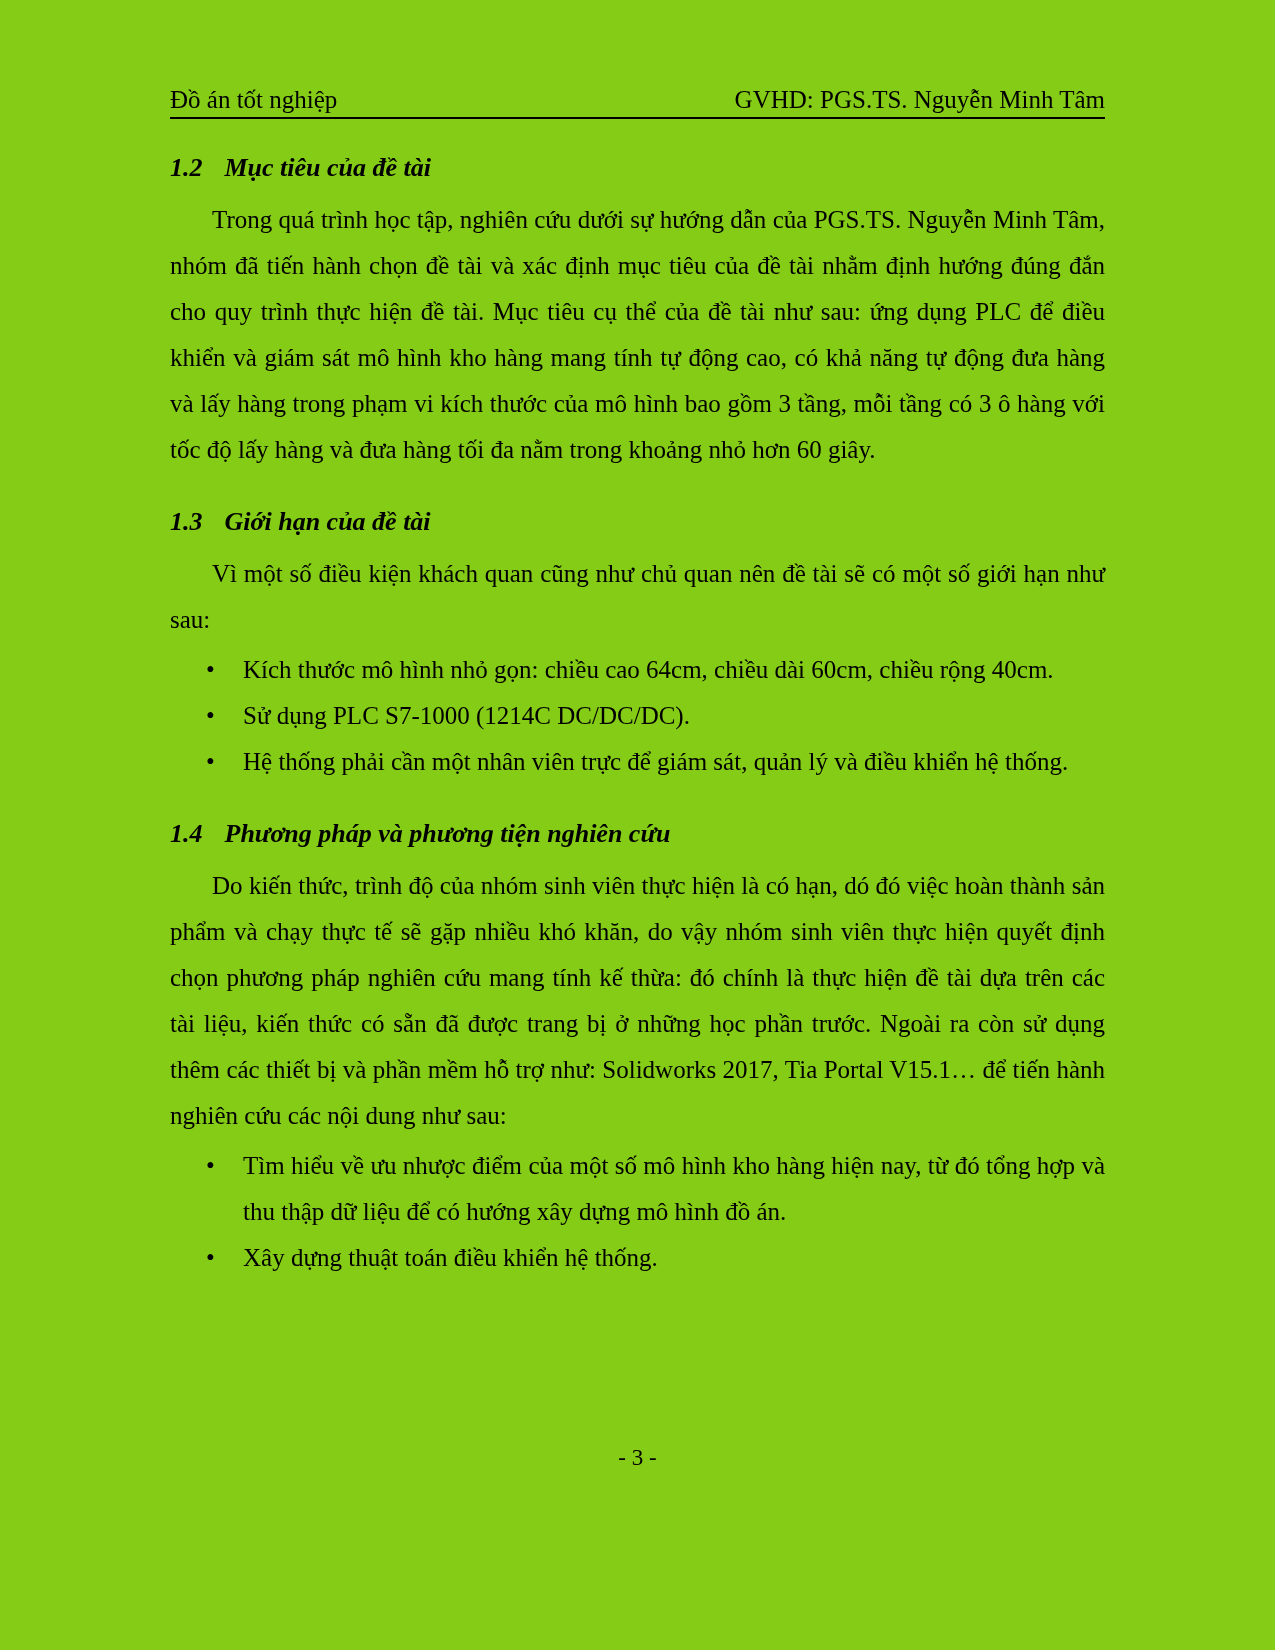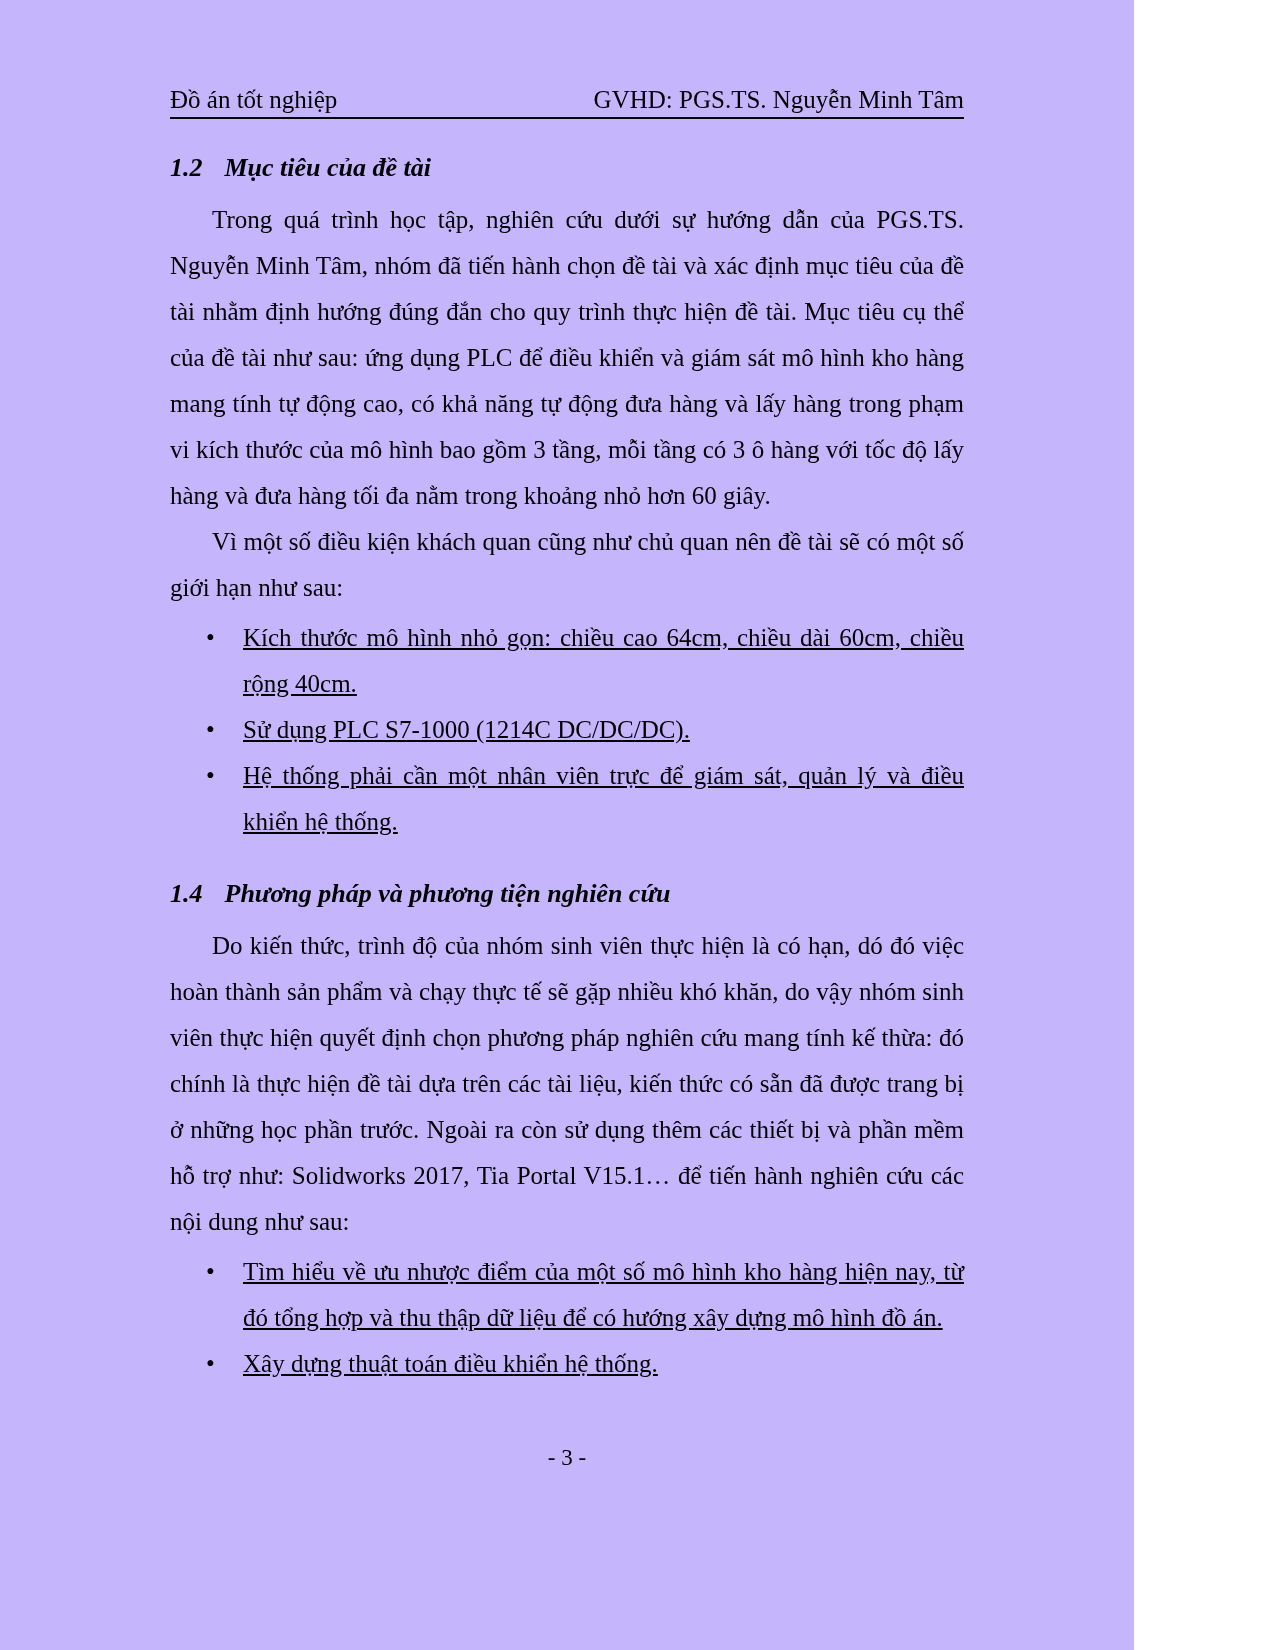--- a/index.html
+++ b/index.html
@@ -2,23 +2,23 @@
 <html><head>
 <meta charset="utf-8">
 <style>
   html, body {
     margin: 0;
     padding: 0;
     background: #ffffff;
   }
   .page {
     position: relative;
-    width: 1134px;
+    width: 1275px;
     height: 1650px;
-    background: #c4b5fd;
+    background: #84cc16;
     color: #000000;
     font-family: "Liberation Serif", "DejaVu Serif", serif;
     overflow: hidden;
   }
   .content {
     padding: 86px 170px 0 170px;
   }
   .page-header {
     display: flex;
     justify-content: space-between;
@@ -41,21 +41,20 @@
     margin: 0;
     font-size: 25px;
     line-height: 46px;
     text-align: justify;
     text-indent: 42px;
   }
   ul.bullets {
     list-style: none;
     margin: 4px 0 0 0;
     padding: 0;
-    text-decoration: underline;
   }
   ul.bullets li {
     position: relative;
     padding-left: 73px;
     font-size: 25px;
     line-height: 46px;
     text-align: justify;
   }
   ul.bullets li::before {
     content: "\2022";
@@ -82,20 +81,23 @@
     <div class="page-header">
       <span>Đồ án tốt nghiệp</span>
       <span>GVHD: PGS.TS. Nguyễn Minh Tâm</span>
     </div>
 
     <div class="section-heading">
       <span class="num">1.2</span><span>Mục tiêu của đề tài</span>
     </div>
     <p class="body-para">Trong quá trình học tập, nghiên cứu dưới sự hướng dẫn của PGS.TS. Nguyễn Minh Tâm, nhóm đã tiến hành chọn đề tài và xác định mục tiêu của đề tài nhằm định hướng đúng đắn cho quy trình thực hiện đề tài. Mục tiêu cụ thể của đề tài như sau: ứng dụng PLC để điều khiển và giám sát mô hình kho hàng mang tính tự động cao, có khả năng tự động đưa hàng và lấy hàng trong phạm vi kích thước của mô hình bao gồm 3 tầng, mỗi tầng có 3 ô hàng với tốc độ lấy hàng và đưa hàng tối đa nằm trong khoảng nhỏ hơn 60 giây.</p>
 
+    <div class="section-heading">
+      <span class="num">1.3</span><span>Giới hạn của đề tài</span>
+    </div>
     <p class="body-para">Vì một số điều kiện khách quan cũng như chủ quan nên đề tài sẽ có một số giới hạn như sau:</p>
     <ul class="bullets">
       <li>Kích thước mô hình nhỏ gọn: chiều cao 64cm, chiều dài 60cm, chiều rộng 40cm.</li>
       <li>Sử dụng PLC S7-1000 (1214C DC/DC/DC).</li>
       <li>Hệ thống phải cần một nhân viên trực để giám sát, quản lý và điều khiển hệ thống.</li>
     </ul>
 
     <div class="section-heading">
       <span class="num">1.4</span><span>Phương pháp và phương tiện nghiên cứu</span>
     </div>

